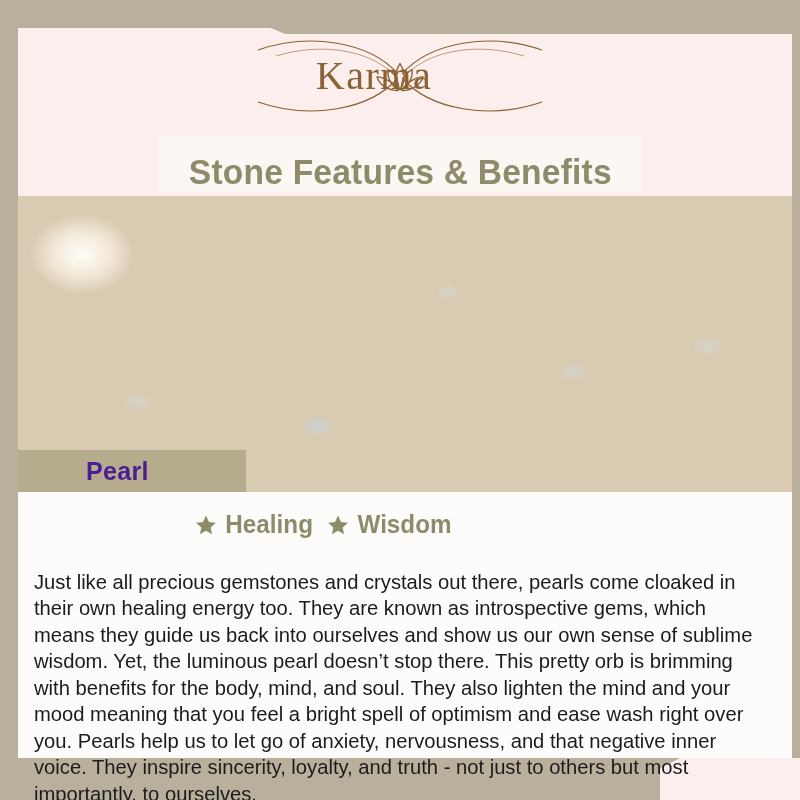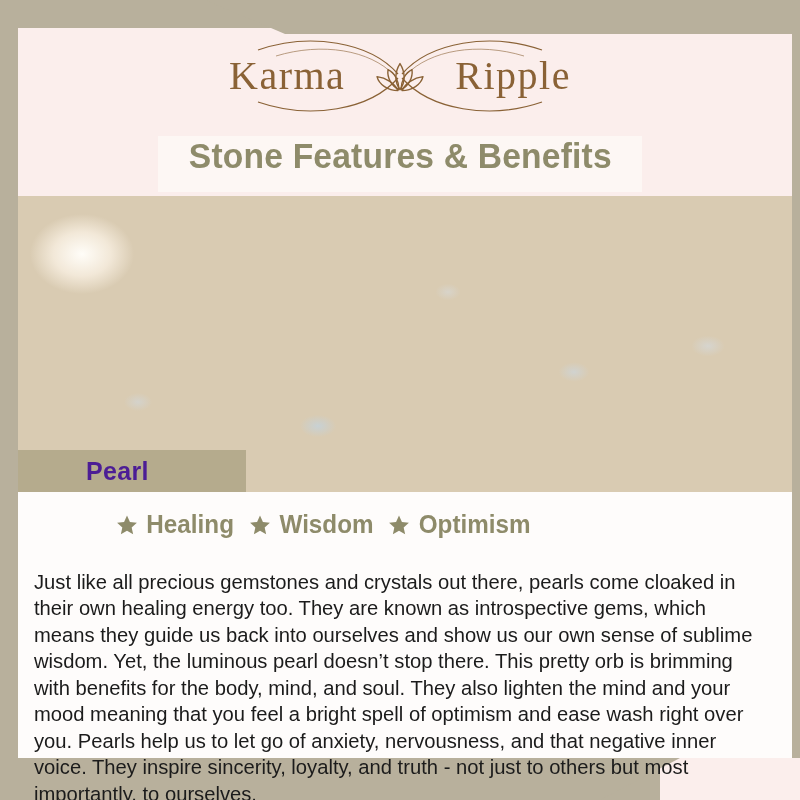--- a/index.html
+++ b/index.html
@@ -107,21 +107,21 @@
     z-index: 3;
   }
 
   
   .title-banner {
     position: absolute;
     left: 158px; top: 136px;
     width: 484px; height: 56px;
     background: #fdf7f4;
     display: flex;
-    align-items: flex-start;
+    align-items: flex-end;
     justify-content: center;
     z-index: 4;
   }
   .title-text {
     font-family: "Liberation Sans Narrow", "Liberation Sans", sans-serif;
     font-size: 35px;
     font-weight: bold;
     color: #8e8b6a;
     letter-spacing: 0.2px;
     transform: scaleX(0.96);
@@ -292,21 +292,20 @@
       <svg class="brand-lotus" width="56" height="40" viewBox="0 0 56 40">
         <g fill="none" stroke="#8a6236" stroke-width="1.4" stroke-linejoin="round">
           <path d="M28 6 C 23 14, 22 24, 28 32 C 34 24, 33 14, 28 6 Z"></path>
           <path d="M16 12 C 15 20, 19 28, 27 32 C 27 24, 23 15, 16 12 Z"></path>
           <path d="M40 12 C 41 20, 37 28, 29 32 C 29 24, 33 15, 40 12 Z"></path>
           <path d="M5 19 C 7 27, 16 33, 26 33 C 23 26, 14 20, 5 19 Z"></path>
           <path d="M51 19 C 49 27, 40 33, 30 33 C 33 26, 42 20, 51 19 Z"></path>
         </g>
       </svg>
 
-      <span class="brand-word right">Ripple</span>
     </div>
   </div>
 
   <div class="title-banner">
     <span class="title-text">Stone Features &amp; Benefits</span>
   </div>
 
   <div class="photo">
     <div class="photo-canvas"></div>
     <div class="photo-sheen"></div>
@@ -324,23 +323,17 @@
             <path fill="currentColor" d="M12 1.6 L15.2 8.7 L22.8 9.5 L17.1 14.6 L18.7 22.2 L12 18.3 L5.3 22.2 L6.9 14.6 L1.2 9.5 L8.8 8.7 Z"></path>
           </svg></span>
         <span class="keyword-label">Healing</span>
       </div>
       <div class="keyword-item">
         <span class="star-icon"><svg width="22" height="22" viewBox="0 0 24 24" aria-hidden="true">
             <path fill="currentColor" d="M12 1.6 L15.2 8.7 L22.8 9.5 L17.1 14.6 L18.7 22.2 L12 18.3 L5.3 22.2 L6.9 14.6 L1.2 9.5 L8.8 8.7 Z"></path>
           </svg></span>
         <span class="keyword-label">Wisdom</span>
       </div>
-      <div class="keyword-item">
-        <span class="star-icon"><svg width="22" height="22" viewBox="0 0 24 24" aria-hidden="true">
-            <path fill="currentColor" d="M12 1.6 L15.2 8.7 L22.8 9.5 L17.1 14.6 L18.7 22.2 L12 18.3 L5.3 22.2 L6.9 14.6 L1.2 9.5 L8.8 8.7 Z"></path>
-          </svg></span>
-        <span class="keyword-label">Optimism</span>
-      </div>
     </div>
 
   <p class="body-text">Just like all precious gemstones and crystals out there, pearls come cloaked in their own healing energy too. They are known as introspective gems, which means they guide us back into ourselves and show us our own sense of sublime wisdom. Yet, the luminous pearl doesn’t stop there. This pretty orb is brimming with benefits for the body, mind, and soul. They also lighten the mind and your mood meaning that you feel a bright spell of optimism and ease wash right over you. Pearls help us to let go of anxiety, nervousness, and that negative inner voice. They inspire sincerity, loyalty, and truth - not just to others but most importantly, to ourselves.</p>
 
 </div>
 
 </body></html>

